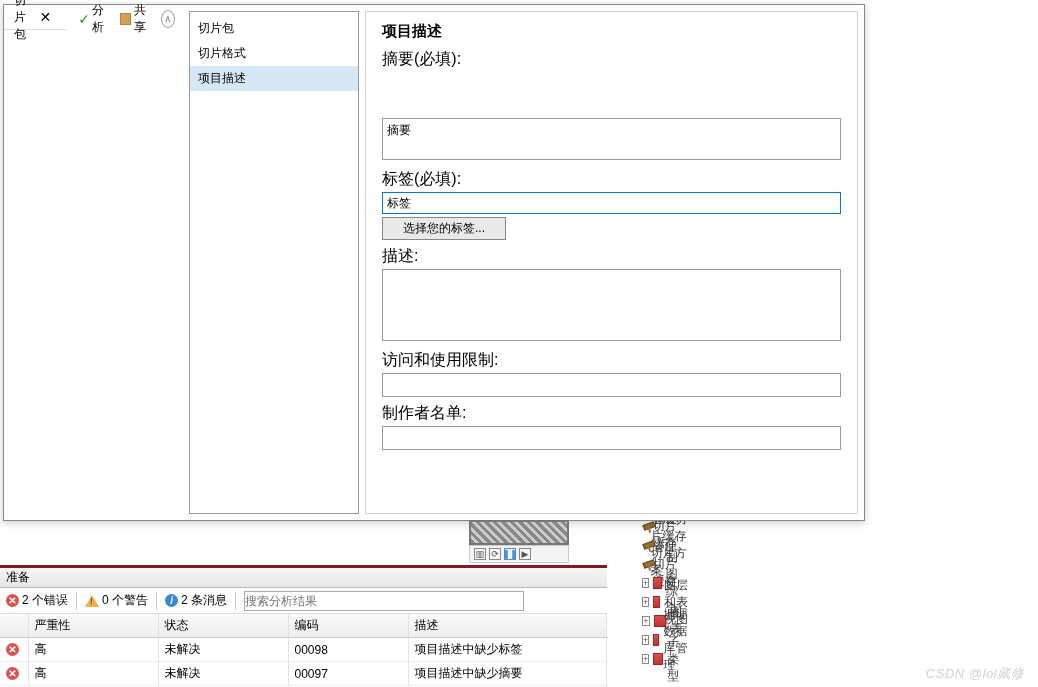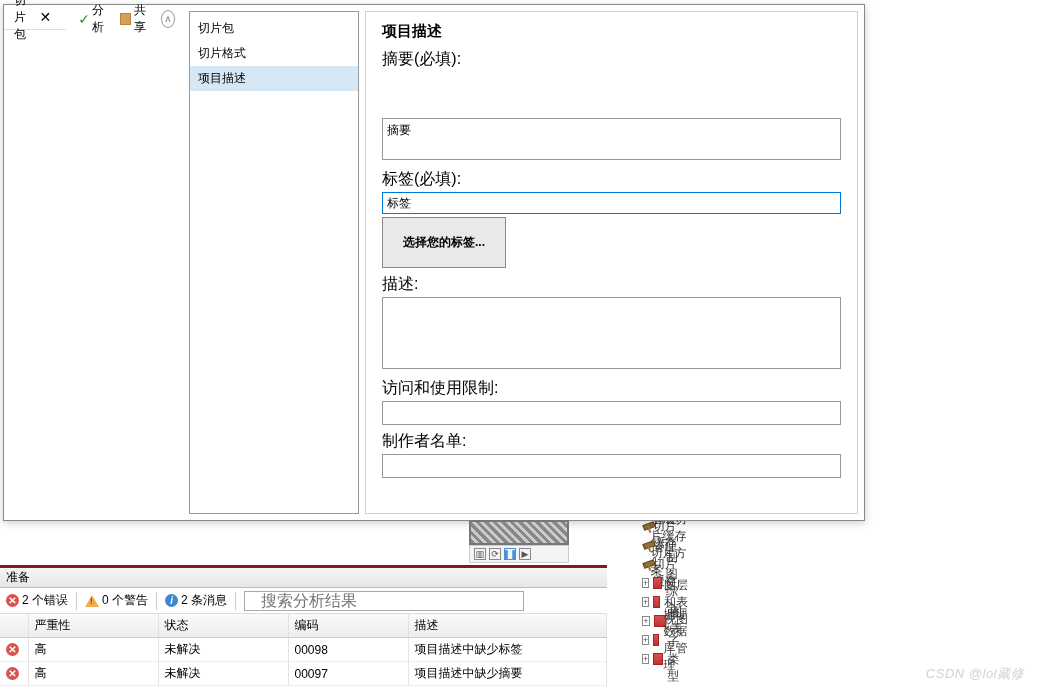--- a/index.html
+++ b/index.html
@@ -19,21 +19,21 @@
 .dialog-body { flex: 1; display: flex; padding: 6px; gap: 6px; min-height: 0; }
 .sidebar { width: 170px; border: 1px solid #999; display: flex; flex-direction: column; padding-top: 4px; }
 .side-item { padding: 4px 8px; cursor: pointer; }
 .side-item.selected { background: #d6e8f5; }
 .form-area { flex: 1; border: 1px solid #d0d0d0; padding: 10px 16px; overflow: auto; }
 .form-title { font-size: 15px; font-weight: bold; margin-bottom: 8px; }
 .flabel { font-size: 16px; margin: 6px 0 2px; }
 .tx { width: 459px; border: 1px solid #999; padding: 3px 4px; font-family: inherit; font-size: 12px; resize: none; }
 .tx.small { height: 42px; overflow-y: scroll; margin-top: 46px; }
 .tx.focus { border: 1px solid #0078d4; width: 459px; height: 22px; }
-.btn { border: 1px solid #888; background: #e9e9e9; padding: 16px 20px; margin-top: 3px; cursor: pointer; font-size: 12px; font-weight: bold; }
+.btn { border: 1px solid #888; background: #e9e9e9; padding: 2px 20px; margin-top: 3px; cursor: pointer; font-size: 12px; }
 .tx.big { height: 72px; overflow-y: scroll; }
 .tx.line { height: 24px; }
 
 
 .right-tree { position: absolute; left: 620px; top: 55px; font-size: 12px; color: #333; }
 .rt-row { display: flex; align-items: center; height: 18px; gap: 4px; padding: 0 2px; }
 .rt-exp { width: 10px; height: 10px; border: 1px solid #888; font-size: 9px; line-height: 8px; text-align: center; color: #555; }
 .rt-hammer { width: 14px; height: 14px; position: relative; }
 .rt-hammer::before { content:""; position:absolute; left:1px; top:4px; width:10px; height:4px; background:#8a6d3b; border:1px solid #6b5020; transform: rotate(-20deg); }
 .rt-hammer::after { content:""; position:absolute; left:6px; top:6px; width:2px; height:8px; background:#a0723e; transform: rotate(-20deg); }
@@ -48,21 +48,21 @@
 
 .panel { position: absolute; left: 0; top: 565px; width: 607px; border-top: 3px solid #7f1d1d; background: #fff; }
 .phead { height: 20px; background: linear-gradient(#f6f6f6,#e6e6e6); border-bottom: 1px solid #bbb; padding: 0 6px; display: flex; align-items: center; font-size: 12px; }
 .filterbar { height: 26px; display: flex; align-items: center; gap: 8px; padding: 0 6px; border-bottom: 1px solid #ddd; }
 .fb-item { display: flex; align-items: center; gap: 3px; cursor: pointer; }
 .ico-err { width: 13px; height: 13px; border-radius: 50%; background: #d9534f; color: #fff; font-size: 10px; display: flex; align-items: center; justify-content: center; font-weight: bold; }
 .ico-warn { width: 0; height: 0; border-left: 7px solid transparent; border-right: 7px solid transparent; border-bottom: 12px solid #f0ad4e; position: relative; }
 .ico-warn::after { content:"!"; position:absolute; left:-2px; top:1px; font-size:9px; color:#333; }
 .ico-info { width: 13px; height: 13px; border-radius: 50%; background: #3a87d4; color: #fff; font-size: 10px; display: flex; align-items: center; justify-content: center; font-style: italic; font-weight: bold; }
 .sep { width: 1px; height: 18px; background: #ccc; }
-.srch { flex: 1; max-width: 280px; height: 20px; border: 1px solid #aaa; padding: 0 16px; font-size: 16px; }
+.srch { flex: 1; max-width: 280px; height: 20px; border: 1px solid #aaa; padding: 0 0; font-size: 12px; }
 .tbl { width: 100%; border-collapse: collapse; table-layout: fixed; }
 .tbl th, .tbl td { text-align: left; padding: 3px 6px; font-size: 12px; font-weight: normal; border-right: 1px solid #e3e3e3; height: 20px; }
 .tbl thead th { background: linear-gradient(#fafafa,#ececec); border-bottom: 1px solid #ccc; }
 .tbl tbody tr { border-bottom: 1px solid #eee; }
 .c-ico { width: 28px; }
 .watermark { position: absolute; right: 14px; bottom: 4px; color: rgba(120,120,120,.35); font-size: 13px; letter-spacing: .5px; font-style: italic; }
 </style>
 </head>
 <body>
 

